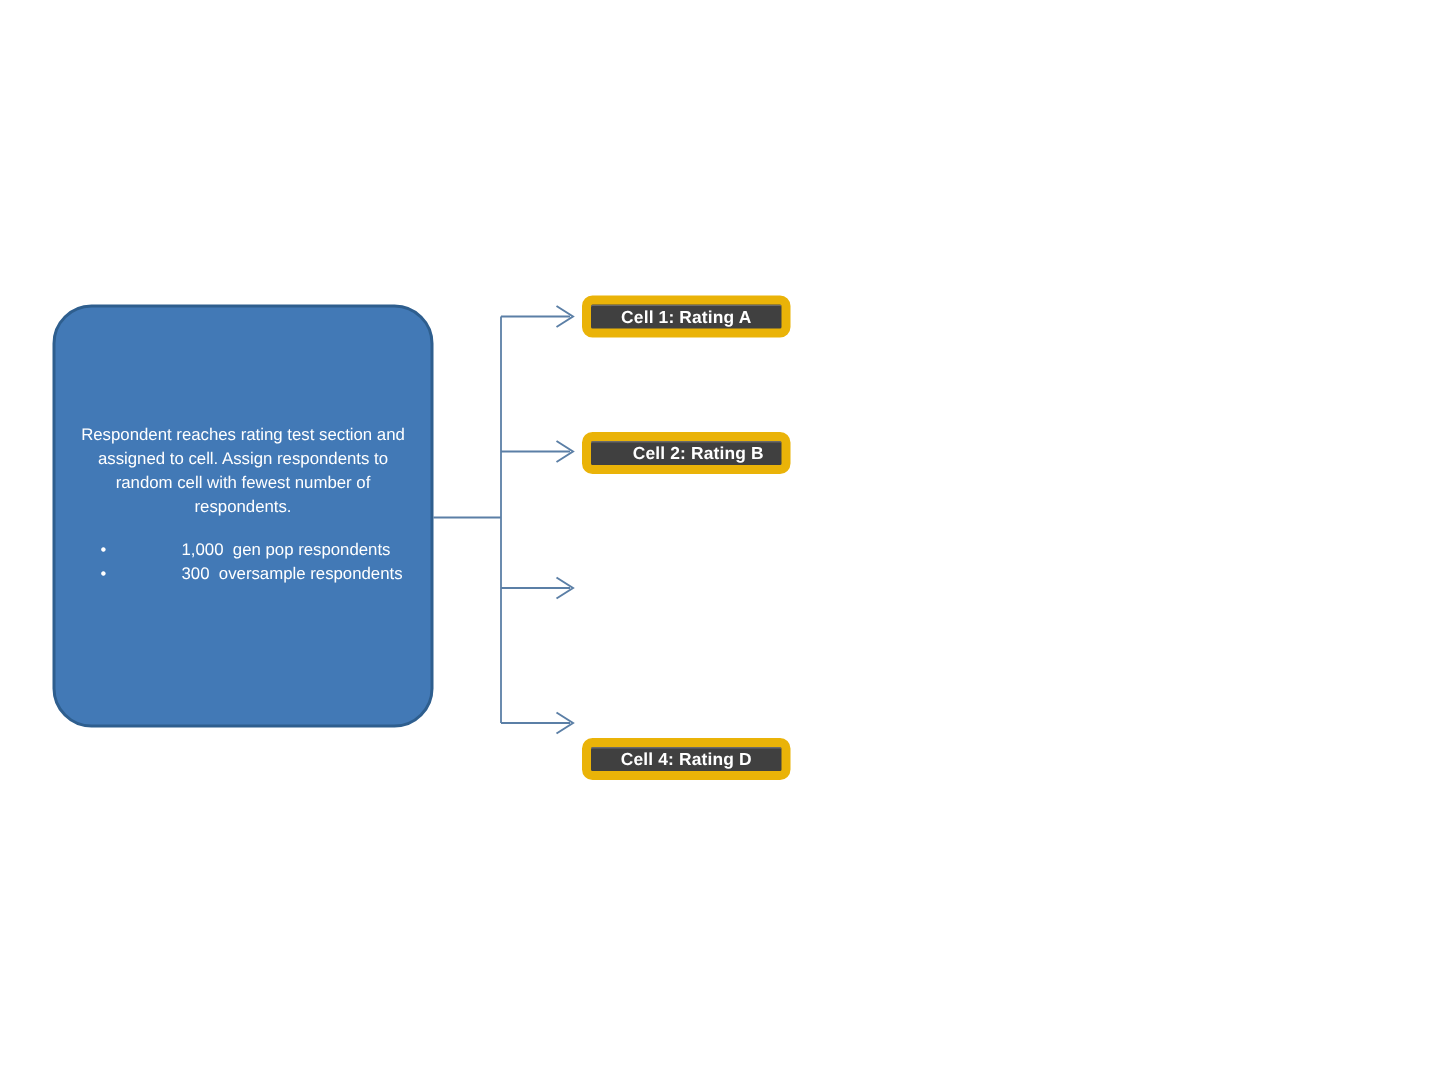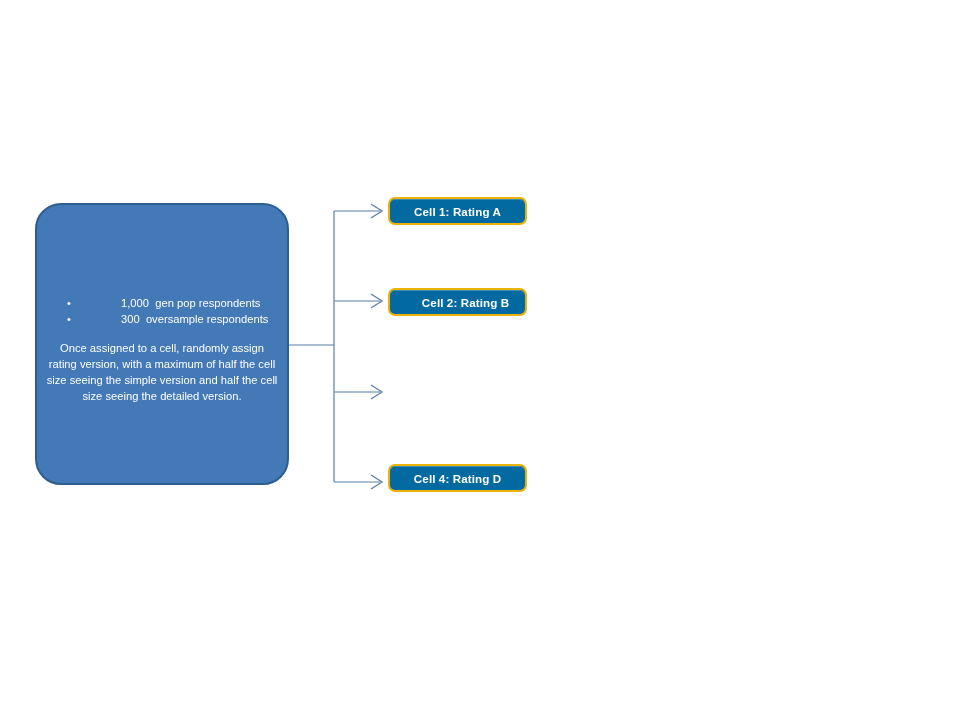--- a/index.html
+++ b/index.html
@@ -92,41 +92,41 @@
     margin-left: 32px;
   }
 
   
   .cell-box {
     position: absolute;
     left: 388px;
     width: 139px;
     height: 28px;
     box-sizing: border-box;
-    background: #0369a1;
-    border: 2px solid #eab308;
+    background: #404040;
+    border: 6px solid #eab308;
     border-radius: 7px;
     z-index: 2;
     display: flex;
     align-items: center;
     justify-content: center;
     box-shadow: inset 0 1px 0 rgba(255,255,255,0.22);
   }
   .cell-label {
     color: #ffffff;
     font-size: 11.6px;
     font-weight: bold;
     letter-spacing: 0.1px;
     white-space: nowrap;
   }
 
   #cell-box-1 { top: 197px; }
   #cell-box-2 { top: 288px; padding-left: 16px; }
   #cell-box-3 { top: 378px; }
-  #cell-box-4 { top: 464px; justify-content: center; }
+  #cell-box-4 { top: 492px; justify-content: center; }
 </style>
 </head>
 <body>
 
 <div id="canvas">
 
   <svg id="connector-layer" viewBox="0 0 960 720" width="960" height="720" xmlns="http://www.w3.org/2000/svg">
     <g stroke="#5B7FA6" stroke-width="1.2" fill="none" shape-rendering="geometricPrecision">
 
       <path d="M 289 345 L 334 345"></path>
@@ -144,38 +144,38 @@
     <g stroke="#5B7FA6" stroke-width="1.3" fill="none" stroke-linecap="butt">
 
       <path d="M 371 204 L 382 211 L 371 218"></path>
       <path d="M 371 294 L 382 301 L 371 308"></path>
       <path d="M 371 385 L 382 392 L 371 399"></path>
       <path d="M 371 475 L 382 482 L 371 489"></path>
     </g>
   </svg>
 
   <div id="source-box">
+    <div class="para">Respondent reaches rating test section and assigned to cell. Assign respondents to random cell with fewest number of respondents.</div>
 
     <div class="para-gap"></div>
 
 
     <ul class="bullet-list">
       <li class="bullet-row">
         <span class="bullet-mark">•</span>
         <span class="bullet-text">1,000  gen pop respondents</span>
       </li>
       <li class="bullet-row">
         <span class="bullet-mark">•</span>
         <span class="bullet-text">300  oversample respondents</span>
       </li>
     </ul>
 
     <div class="para-gap"></div>
 
-    <div class="para">Once assigned to a cell, randomly assign rating version, with a maximum of half the cell size seeing the simple version and half the cell size seeing the detailed version.</div>
   </div>
 
   <div class="cell-box" id="cell-box-1">
     <span class="cell-label">Cell 1: Rating A</span>
   </div>
 
   <div class="cell-box" id="cell-box-2">
     <span class="cell-label">Cell 2: Rating B</span>
   </div>
 

